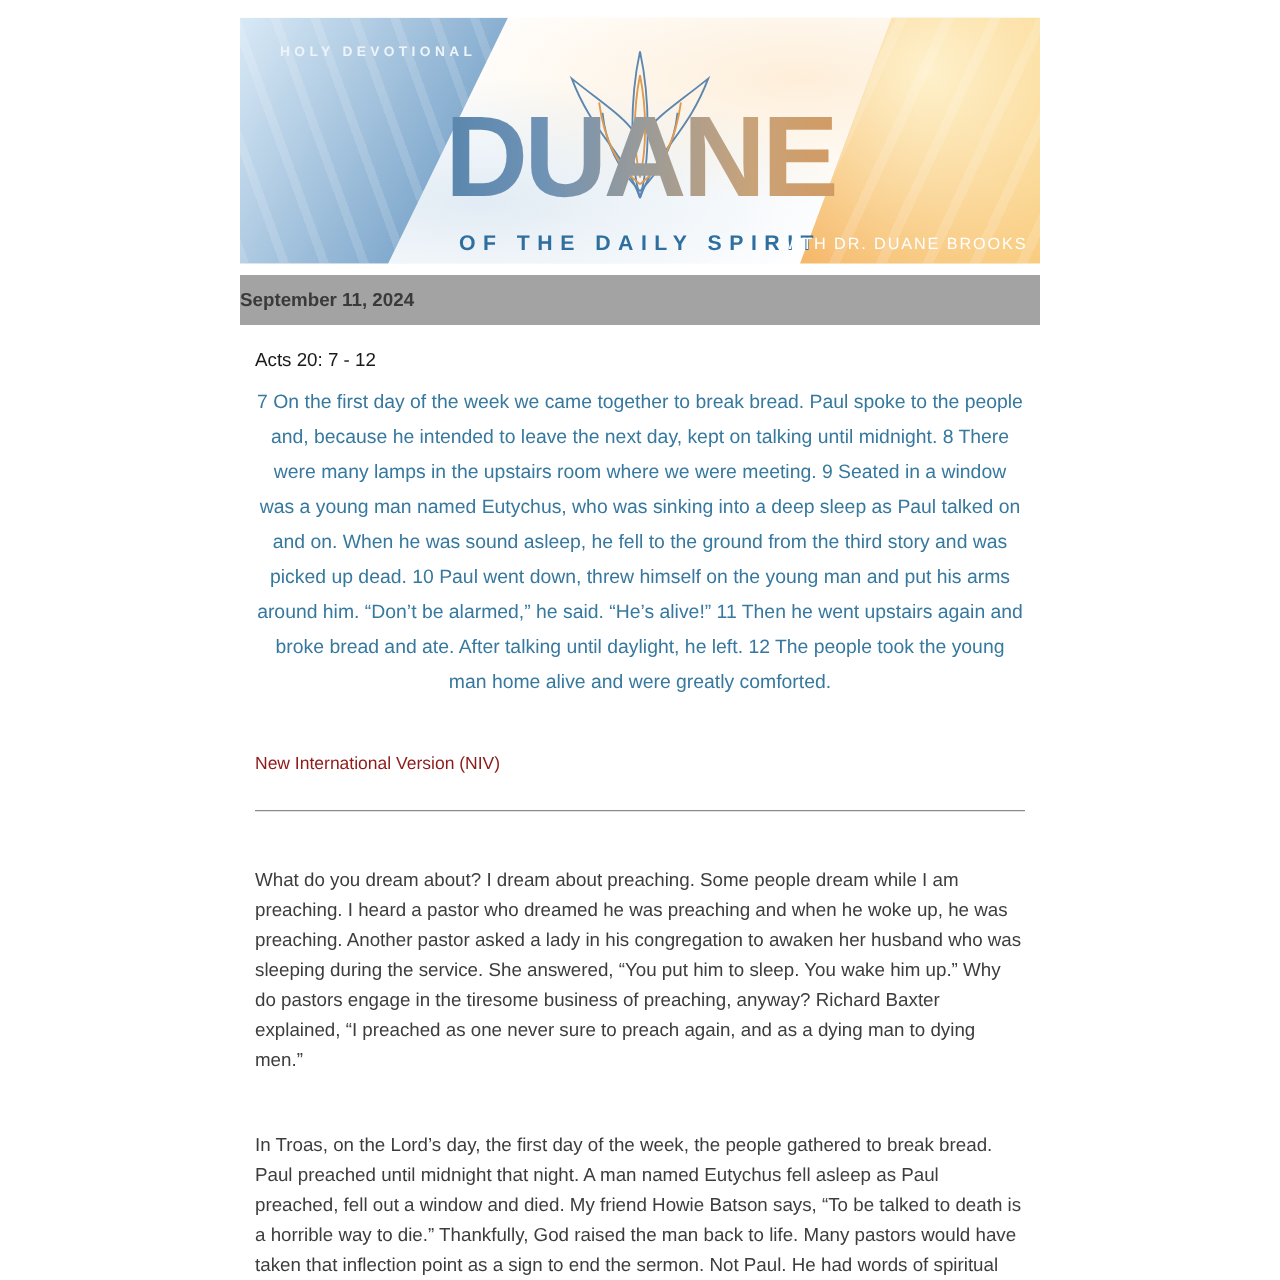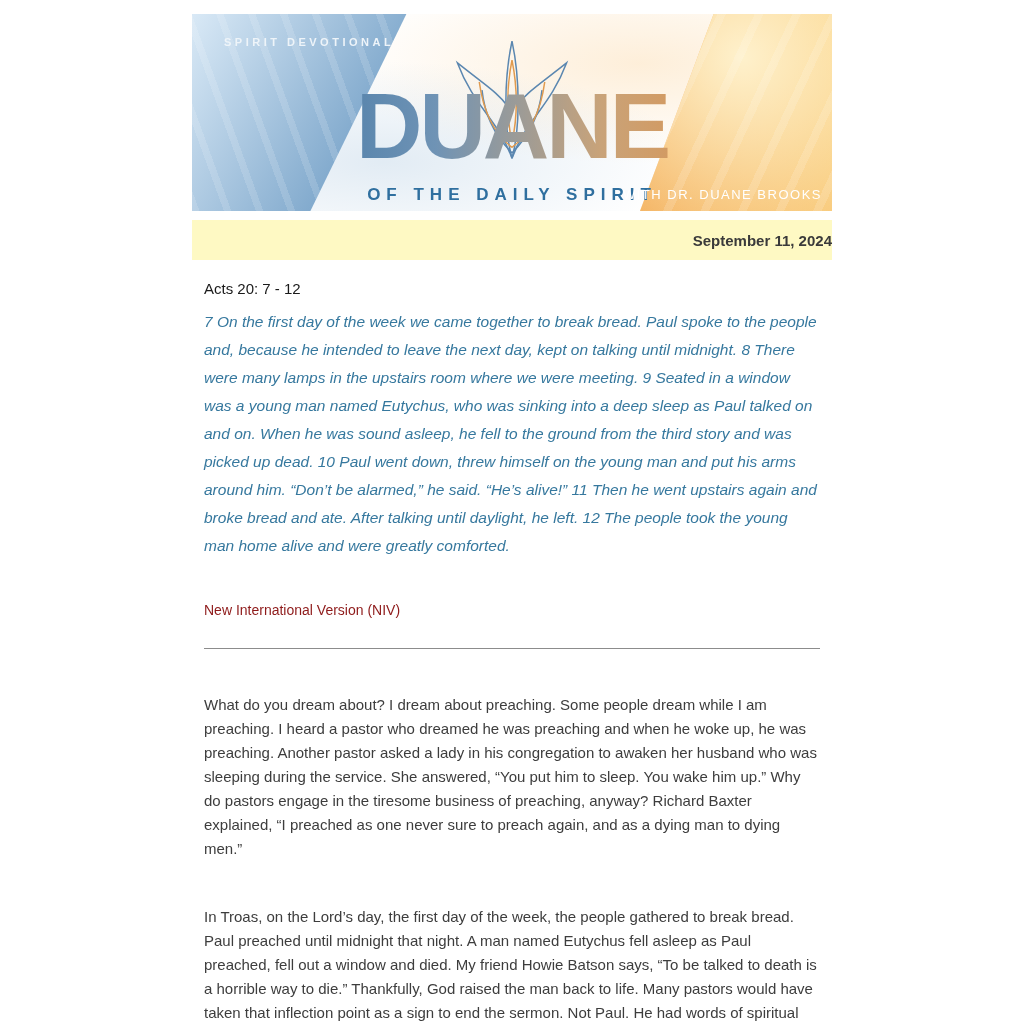--- a/index.html
+++ b/index.html
@@ -50,31 +50,31 @@
     -webkit-background-clip:text; background-clip:text;
     color:transparent; -webkit-text-fill-color:transparent;
   }
   .banner-subtitle {
     position:absolute; bottom:6px; left:0; width:100%; z-index:3;
     text-align:center; color:#2f6f9f; font-size:17px; letter-spacing:6px; font-weight:bold;
   }
 
   
   .date-bar {
-    margin-top:9px; height:40px; background:#fef9c3;
-    display:flex; align-items:center; justify-content:flex-end;
+    margin-top:9px; height:40px; background:#a3a3a3;
+    display:flex; align-items:center; justify-content:flex-start;
     font-size:15px; font-weight:bold; color:#3a3a3a;
   }
 
   
   .content { padding:20px 12px 0 12px; }
   .reference { font-size:15px; color:#1a1a1a; }
   .passage {
-    margin-top:11px; font-style:italic; color:#36789e;
-    font-size:15.5px; line-height:28px;
+    margin-top:11px; color:#36789e;
+    font-size:15.5px; line-height:28px;text-align:center;
   }
   .version { margin-top:42px; font-size:14px; color:#8e1a1a; }
   .divider { margin-top:30px; border:none; border-top:1px solid #8c8c8c; }
   .body-para { margin-top:44px; font-size:15px; line-height:24px; color:#3d3d3d; }
 </style>
 </head>
 <body>
 
 <div class="page">
   <div class="email">
@@ -95,21 +95,21 @@
           <g fill="none" stroke="#e09a4e" stroke-width="1.1">
             <path d="M60 92 C47 82 39 66 36 44"></path>
             <path d="M60 92 C73 82 81 66 84 44"></path>
             <path d="M60 88 C56 70 56 48 60 28 C64 48 64 70 60 88"></path>
           </g>
         </svg>
       </div>
 
       <div class="acts-title">DUANE</div>
       <div class="banner-subtitle">OF THE DAILY SPIRIT</div>
-      <span class="kicker">SPIRIT DEVOTIONAL</span>
+      <span class="kicker">HOLY DEVOTIONAL</span>
       <span class="byline">WITH DR. DUANE BROOKS</span>
     </header>
 
     <div class="date-bar">
       <span>September 11, 2024</span>
     </div>
 
     <main class="content">
       <div class="reference">Acts 20: 7 - 12</div>
       <div class="passage">7 On the first day of the week we came together to break bread. Paul spoke to the people and, because he intended to leave the next day, kept on talking until midnight. 8 There were many lamps in the upstairs room where we were meeting. 9 Seated in a window was a young man named Eutychus, who was sinking into a deep sleep as Paul talked on and on. When he was sound asleep, he fell to the ground from the third story and was picked up dead. 10 Paul went down, threw himself on the young man and put his arms around him. “Don’t be alarmed,” he said. “He’s alive!” 11 Then he went upstairs again and broke bread and ate. After talking until daylight, he left. 12 The people took the young man home alive and were greatly comforted.</div>

